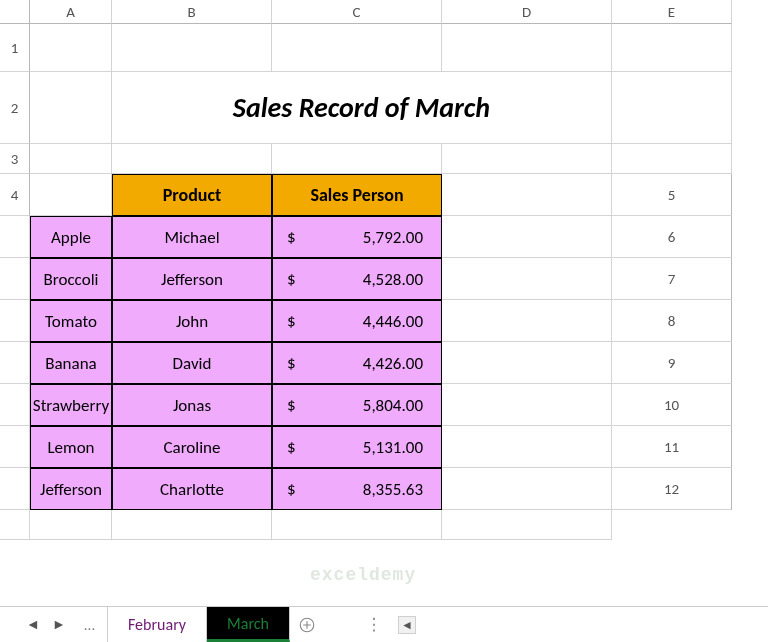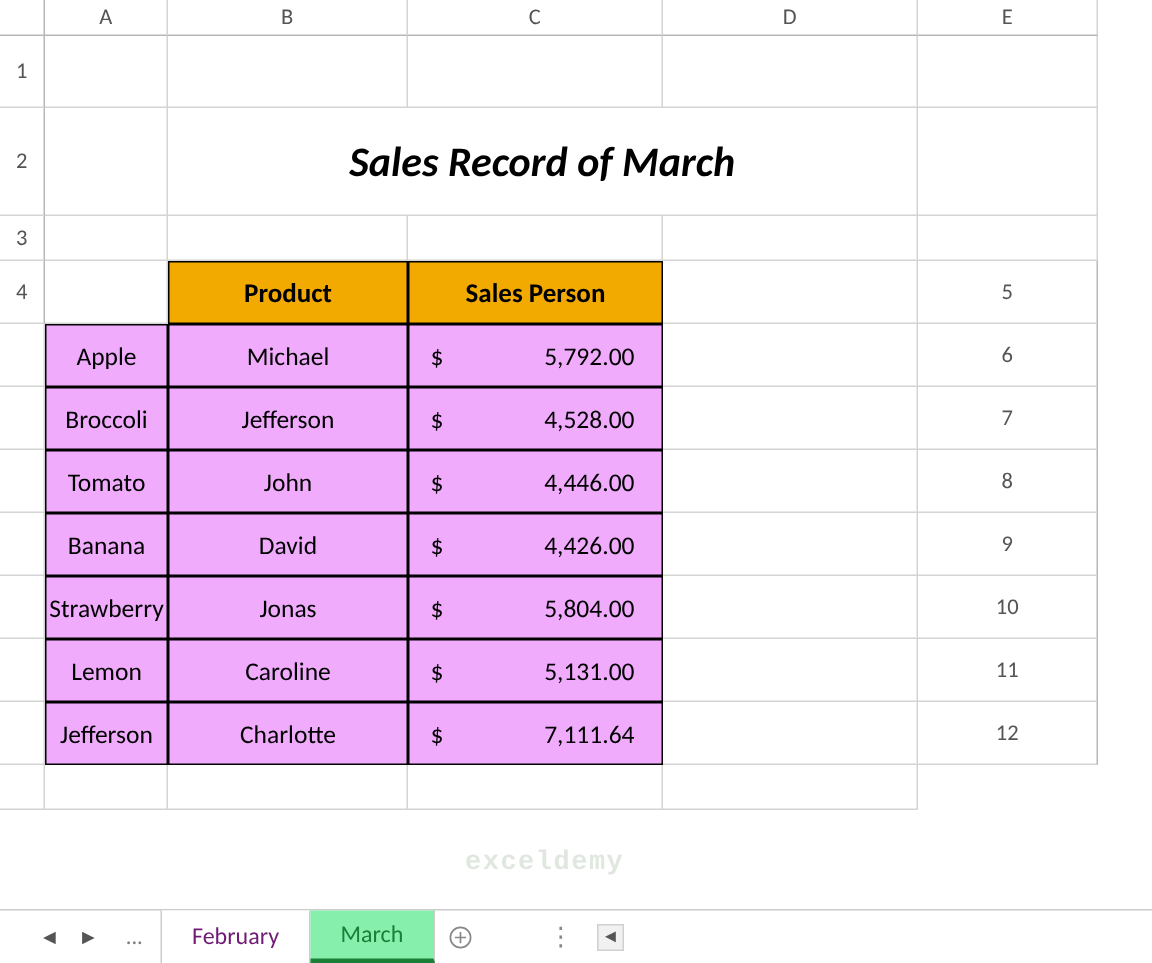--- a/index.html
+++ b/index.html
@@ -116,21 +116,21 @@
     justify-content: center;
     color: #701a75;
     font-size: 16px;
     cursor: pointer;
     background: #fff;
   }
   .tab.active {
     color: #1a7f37;
     border-bottom: 3px solid #1a7f37;
     font-weight: 500;
-    background: #86efac;
+    background: #000000;
   }
   .addsheet {
     width: 34px;
     display: flex;
     align-items: center;
     justify-content: center;
     cursor: pointer;
     color: #777;
   }
   .addsheet svg { width: 18px; height: 18px; }
@@ -260,21 +260,21 @@
       <span class="val">5,131.00</span>
     </div>
   <div class="cell"></div>
 
   <div class="rowhead">11</div>
   <div class="cell"></div>
   <div class="td">Jefferson</div>
   <div class="td">Charlotte</div>
   <div class="td money">
       <span class="sign">$</span>
-      <span class="val">7,111.64</span>
+      <span class="val">8,355.63</span>
     </div>
   <div class="cell"></div>
 
   <div class="rowhead">12</div>
   <div class="cell"></div>
   <div class="cell"></div>
   <div class="cell"></div>
   <div class="cell"></div>
   <div class="cell"></div>
 </div>

